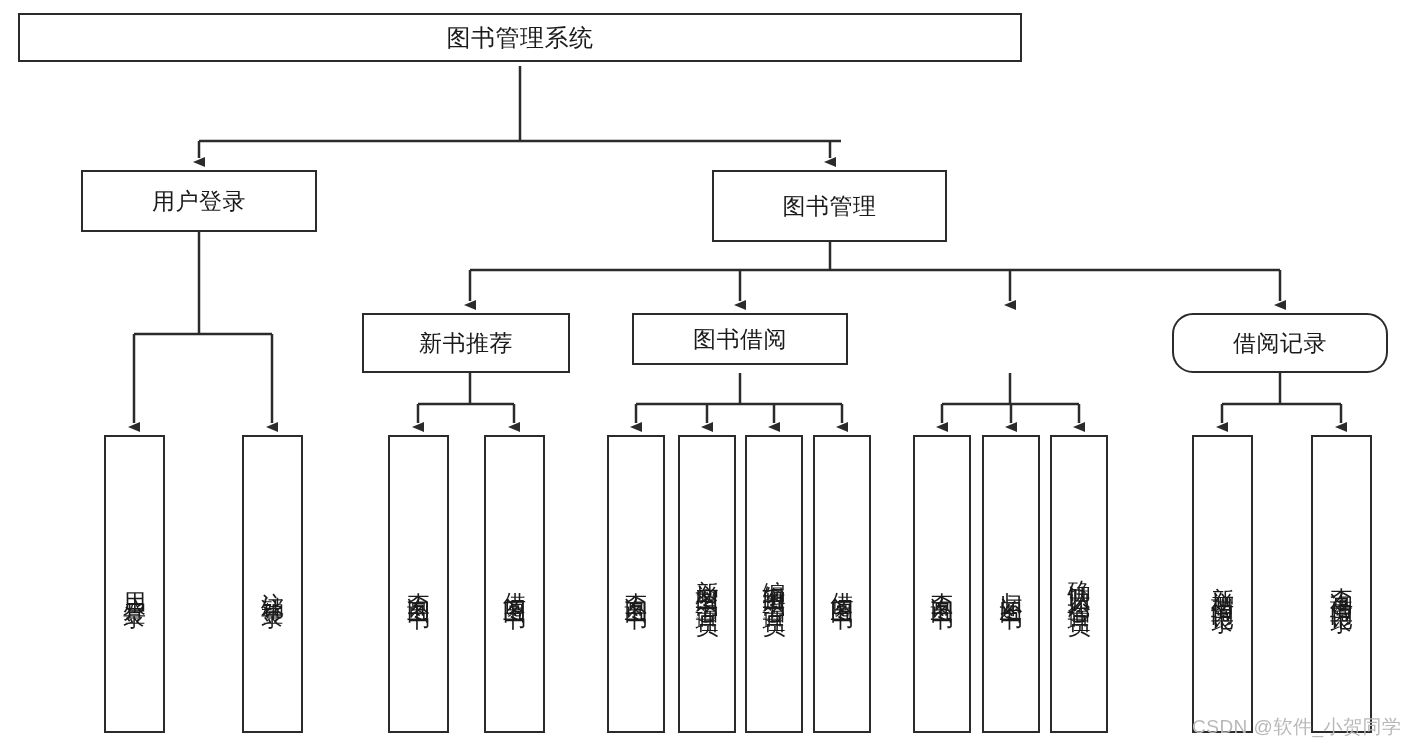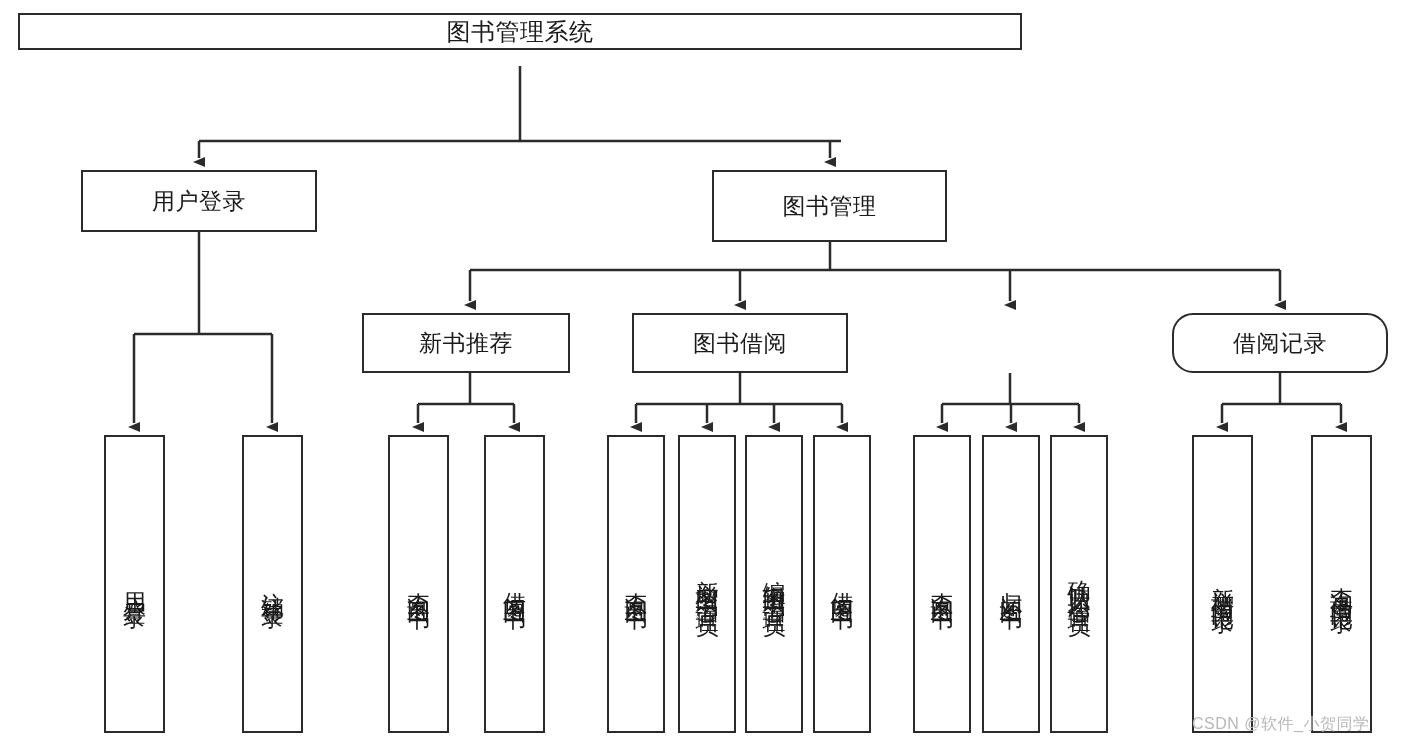--- a/index.html
+++ b/index.html
@@ -50,21 +50,21 @@
     line-height: 1;
     white-space: nowrap;
     text-align: center;
   }
   .node.root {
     font-size: 24px;
   }
   .watermark {
     position: absolute;
     color: #b8b8b8;
-    font-size: 16px;
+    font-size: 19px;
     white-space: nowrap;
     z-index: 5;
     letter-spacing: 0.5px;
   }
 </style>
 </head>
 <body>
 
 <div id="canvas">
 
@@ -111,35 +111,35 @@
       <path d="M1011,404 L1011,423" marker-end="url(#arrow)"></path>
       <path d="M1079,404 L1079,423" marker-end="url(#arrow)"></path>
 
       <path d="M1280,373 L1280,404"></path>
       <path d="M1222,404 L1341,404"></path>
       <path d="M1222,404 L1222,423" marker-end="url(#arrow)"></path>
       <path d="M1341,404 L1341,423" marker-end="url(#arrow)"></path>
     </g>
   </svg>
 
-  <div class="node horiz root" style="left:18px; top:13px; width:1004px; height:37px;justify-content:center;">
+  <div class="node horiz root" style="left:18px; top:13px; width:1004px; height:49px;justify-content:center;">
     <span>图书管理系统</span>
   </div>
 
   <div class="node horiz" style="left:81px; top:170px; width:236px; height:62px;">
     <span>用户登录</span>
   </div>
   <div class="node horiz" style="left:712px; top:170px; width:235px; height:72px;">
     <span>图书管理</span>
   </div>
 
   <div class="node horiz" style="left:362px; top:313px; width:208px; height:60px;">
     <span>新书推荐</span>
   </div>
-  <div class="node horiz" style="left:632px; top:313px; width:216px; height:60px;">
+  <div class="node horiz" style="left:632px; top:313px; width:216px; height:52px;">
     <span>图书借阅</span>
   </div>
   <div class="node horiz" style="left:1172px; top:313px; width:216px; height:60px;border-radius:21px;">
     <span>借阅记录</span>
   </div>
 
   <div class="node vert" style="left:104px; top:435px; width:61px; height:298px;">
     <span class="vtext">用户登录</span>
   </div>
   <div class="node vert" style="left:242px; top:435px; width:61px; height:298px;">

